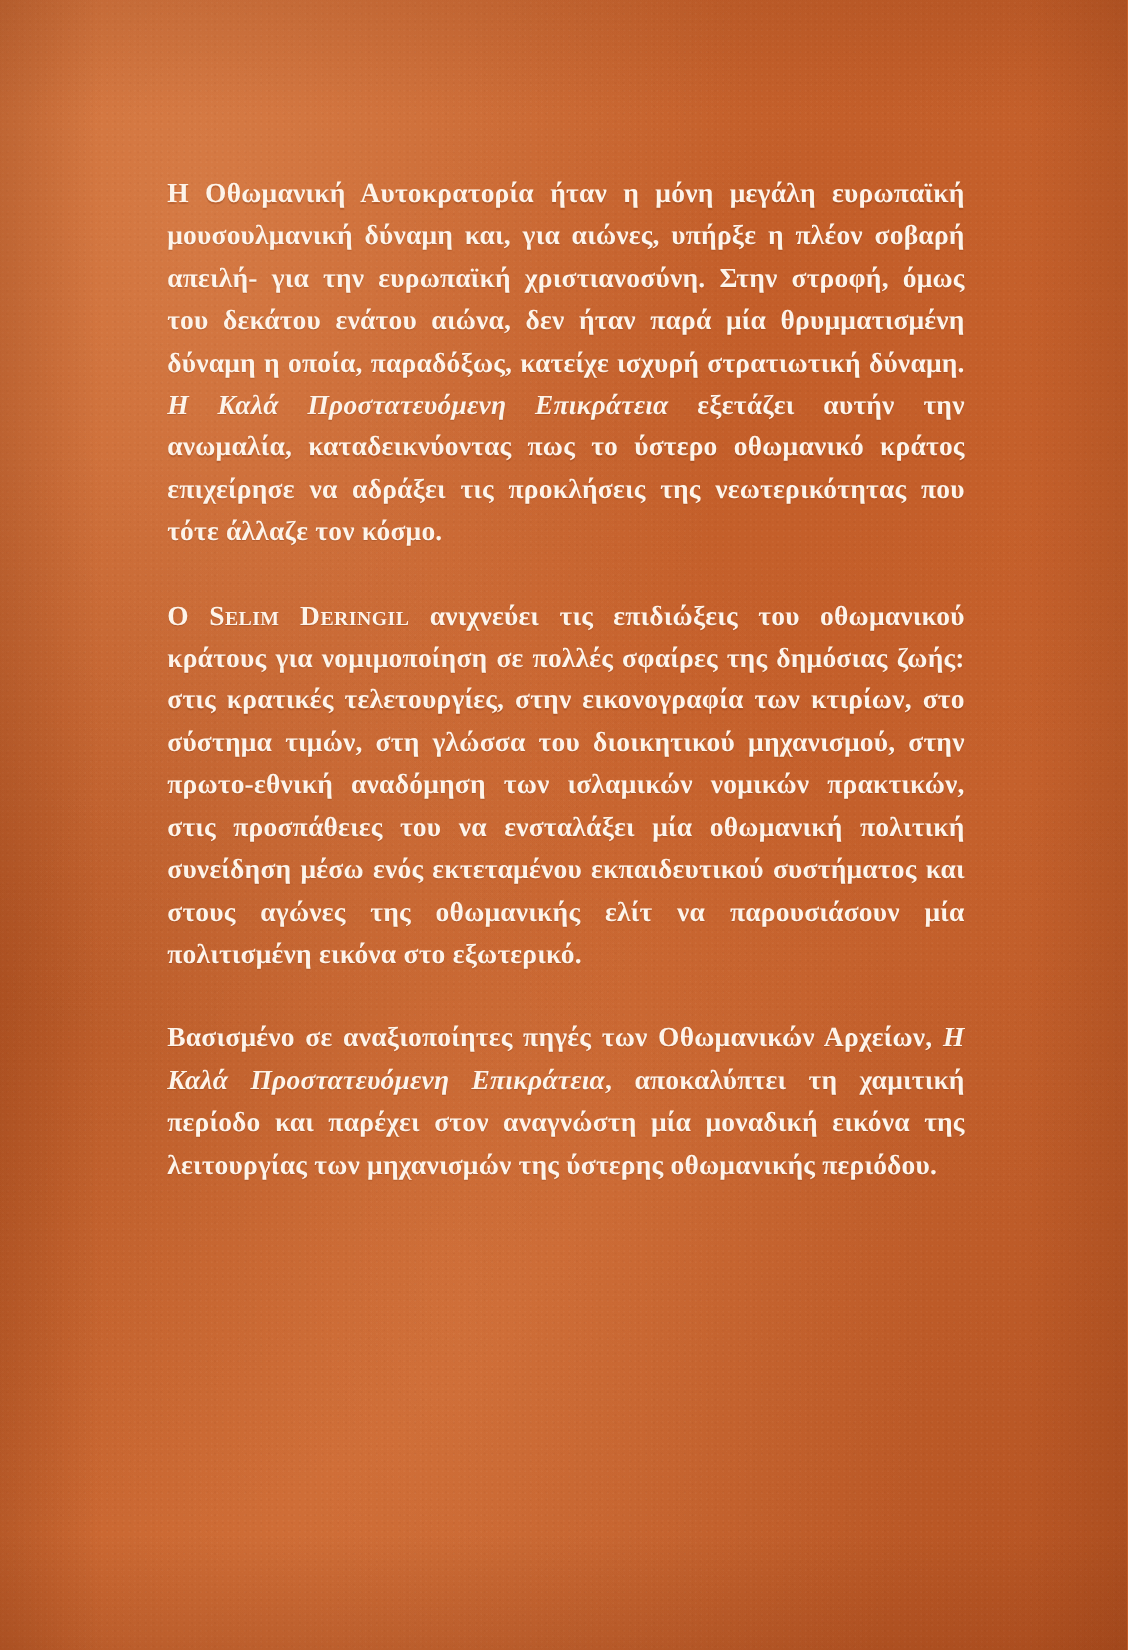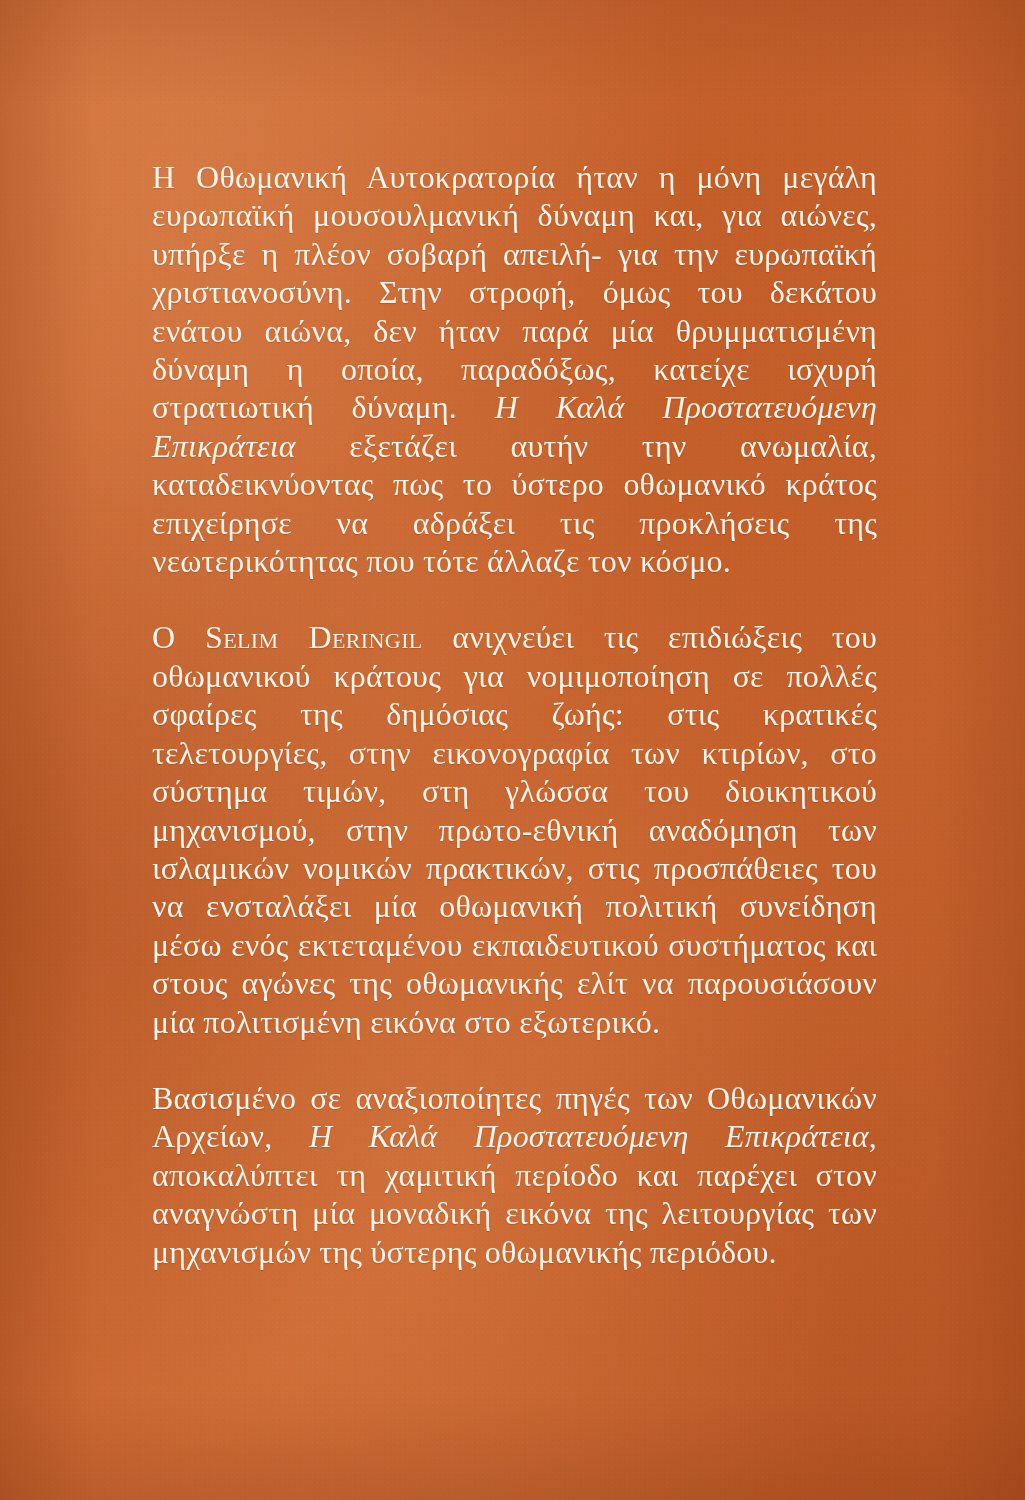--- a/index.html
+++ b/index.html
@@ -60,27 +60,28 @@
     position: absolute;
     left: 152px;
     top: 158px;
     width: 725px;
     z-index: 3;
   }
 
   .para {
     color: #fdf4ea;
     font-family: "Liberation Serif", serif;
-    font-size: 32px;
+    font-size: 25px;
     line-height: 38.4px;
     text-align: justify;
     text-justify: inter-word;
     margin: 0 0 38px 0;
     letter-spacing: 0.2px;
     text-shadow: 0 1px 1px rgba(120,45,12,0.30);
+    font-weight: bold;
   }
   .para:last-child { margin-bottom: 0; }
 
   .para .title-italic {
     font-style: italic;
   }
   .para .name {
     font-variant: small-caps;
     letter-spacing: 0.4px;
   }

